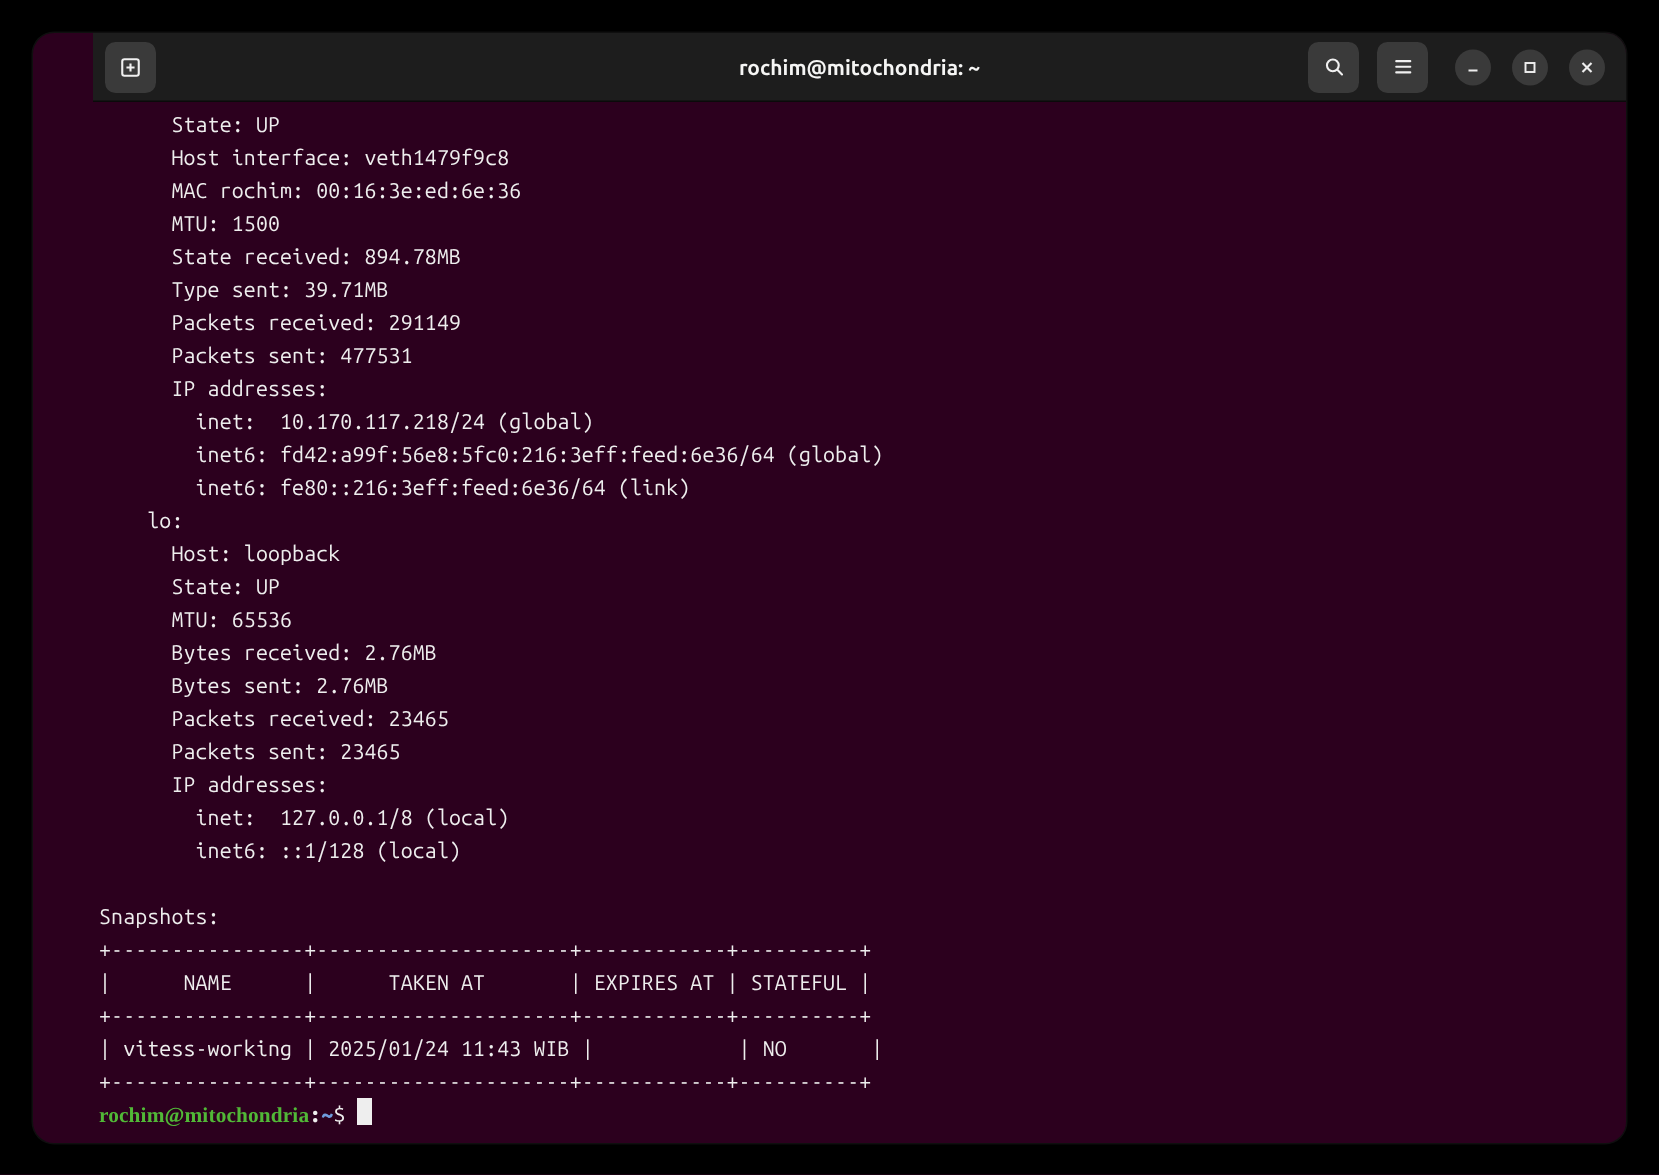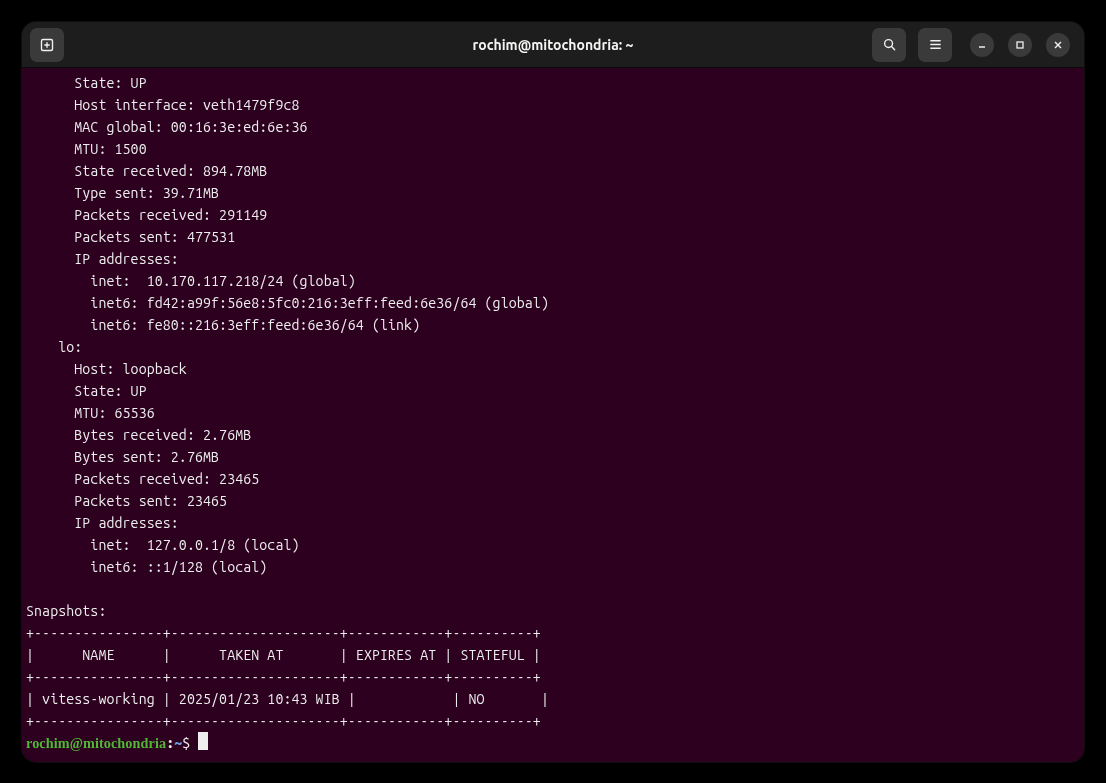--- a/index.html
+++ b/index.html
@@ -19,20 +19,21 @@
     .terminal-window {
       position: absolute;
       top: 22px;
       left: 22px;
       width: 1062px;
       height: 740px;
       background: #2c001e;
       border-radius: 14px;
       overflow: hidden;
       box-shadow: 0 0 0 1px rgba(255,255,255,0.06);
+      padding-left: 40px;
     }
 
     .titlebar {
       height: 46px;
       background: #1d1d1d;
       border-bottom: 1px solid #0a0a0a;
       display: flex;
       align-items: center;
       padding: 0 8px;
       position: relative;
@@ -167,21 +168,21 @@
             <line x1="2" y1="2" x2="8" y2="8" stroke="currentColor" stroke-width="1.4"></line>
             <line x1="8" y1="2" x2="2" y2="8" stroke="currentColor" stroke-width="1.4"></line>
           </svg>
         </div>
       </div>
     </div>
   </div>
 
   <div class="terminal-body"><span>      State: UP</span>
 <span>      Host interface: veth1479f9c8</span>
-<span>      MAC global: 00:16:3e:ed:6e:36</span>
+<span>      MAC rochim: 00:16:3e:ed:6e:36</span>
 <span>      MTU: 1500</span>
 <span>      State received: 894.78MB</span>
 <span>      Type sent: 39.71MB</span>
 <span>      Packets received: 291149</span>
 <span>      Packets sent: 477531</span>
 <span>      IP addresses:</span>
 <span>        inet:  10.170.117.218/24 (global)</span>
 <span>        inet6: fd42:a99f:56e8:5fc0:216:3eff:feed:6e36/64 (global)</span>
 <span>        inet6: fe80::216:3eff:feed:6e36/64 (link)</span>
 <span>    lo:</span>
@@ -193,16 +194,16 @@
 <span>      Packets received: 23465</span>
 <span>      Packets sent: 23465</span>
 <span>      IP addresses:</span>
 <span>        inet:  127.0.0.1/8 (local)</span>
 <span>        inet6: ::1/128 (local)</span>
 <span></span>
 <span>Snapshots:</span>
 <span>+----------------+---------------------+------------+----------+</span>
 <span>|      NAME      |      TAKEN AT       | EXPIRES AT | STATEFUL |</span>
 <span>+----------------+---------------------+------------+----------+</span>
-<span>| vitess-working | 2025/01/23 10:43 WIB |            | NO       |</span>
+<span>| vitess-working | 2025/01/24 11:43 WIB |            | NO       |</span>
 <span>+----------------+---------------------+------------+----------+</span>
 <span class="prompt-user">rochim@mitochondria</span><span class="prompt-colon">:</span><span class="prompt-path">~</span><span class="prompt-dollar">$</span> <span class="cursor"></span></div>
 </div>
 
 </body></html>

